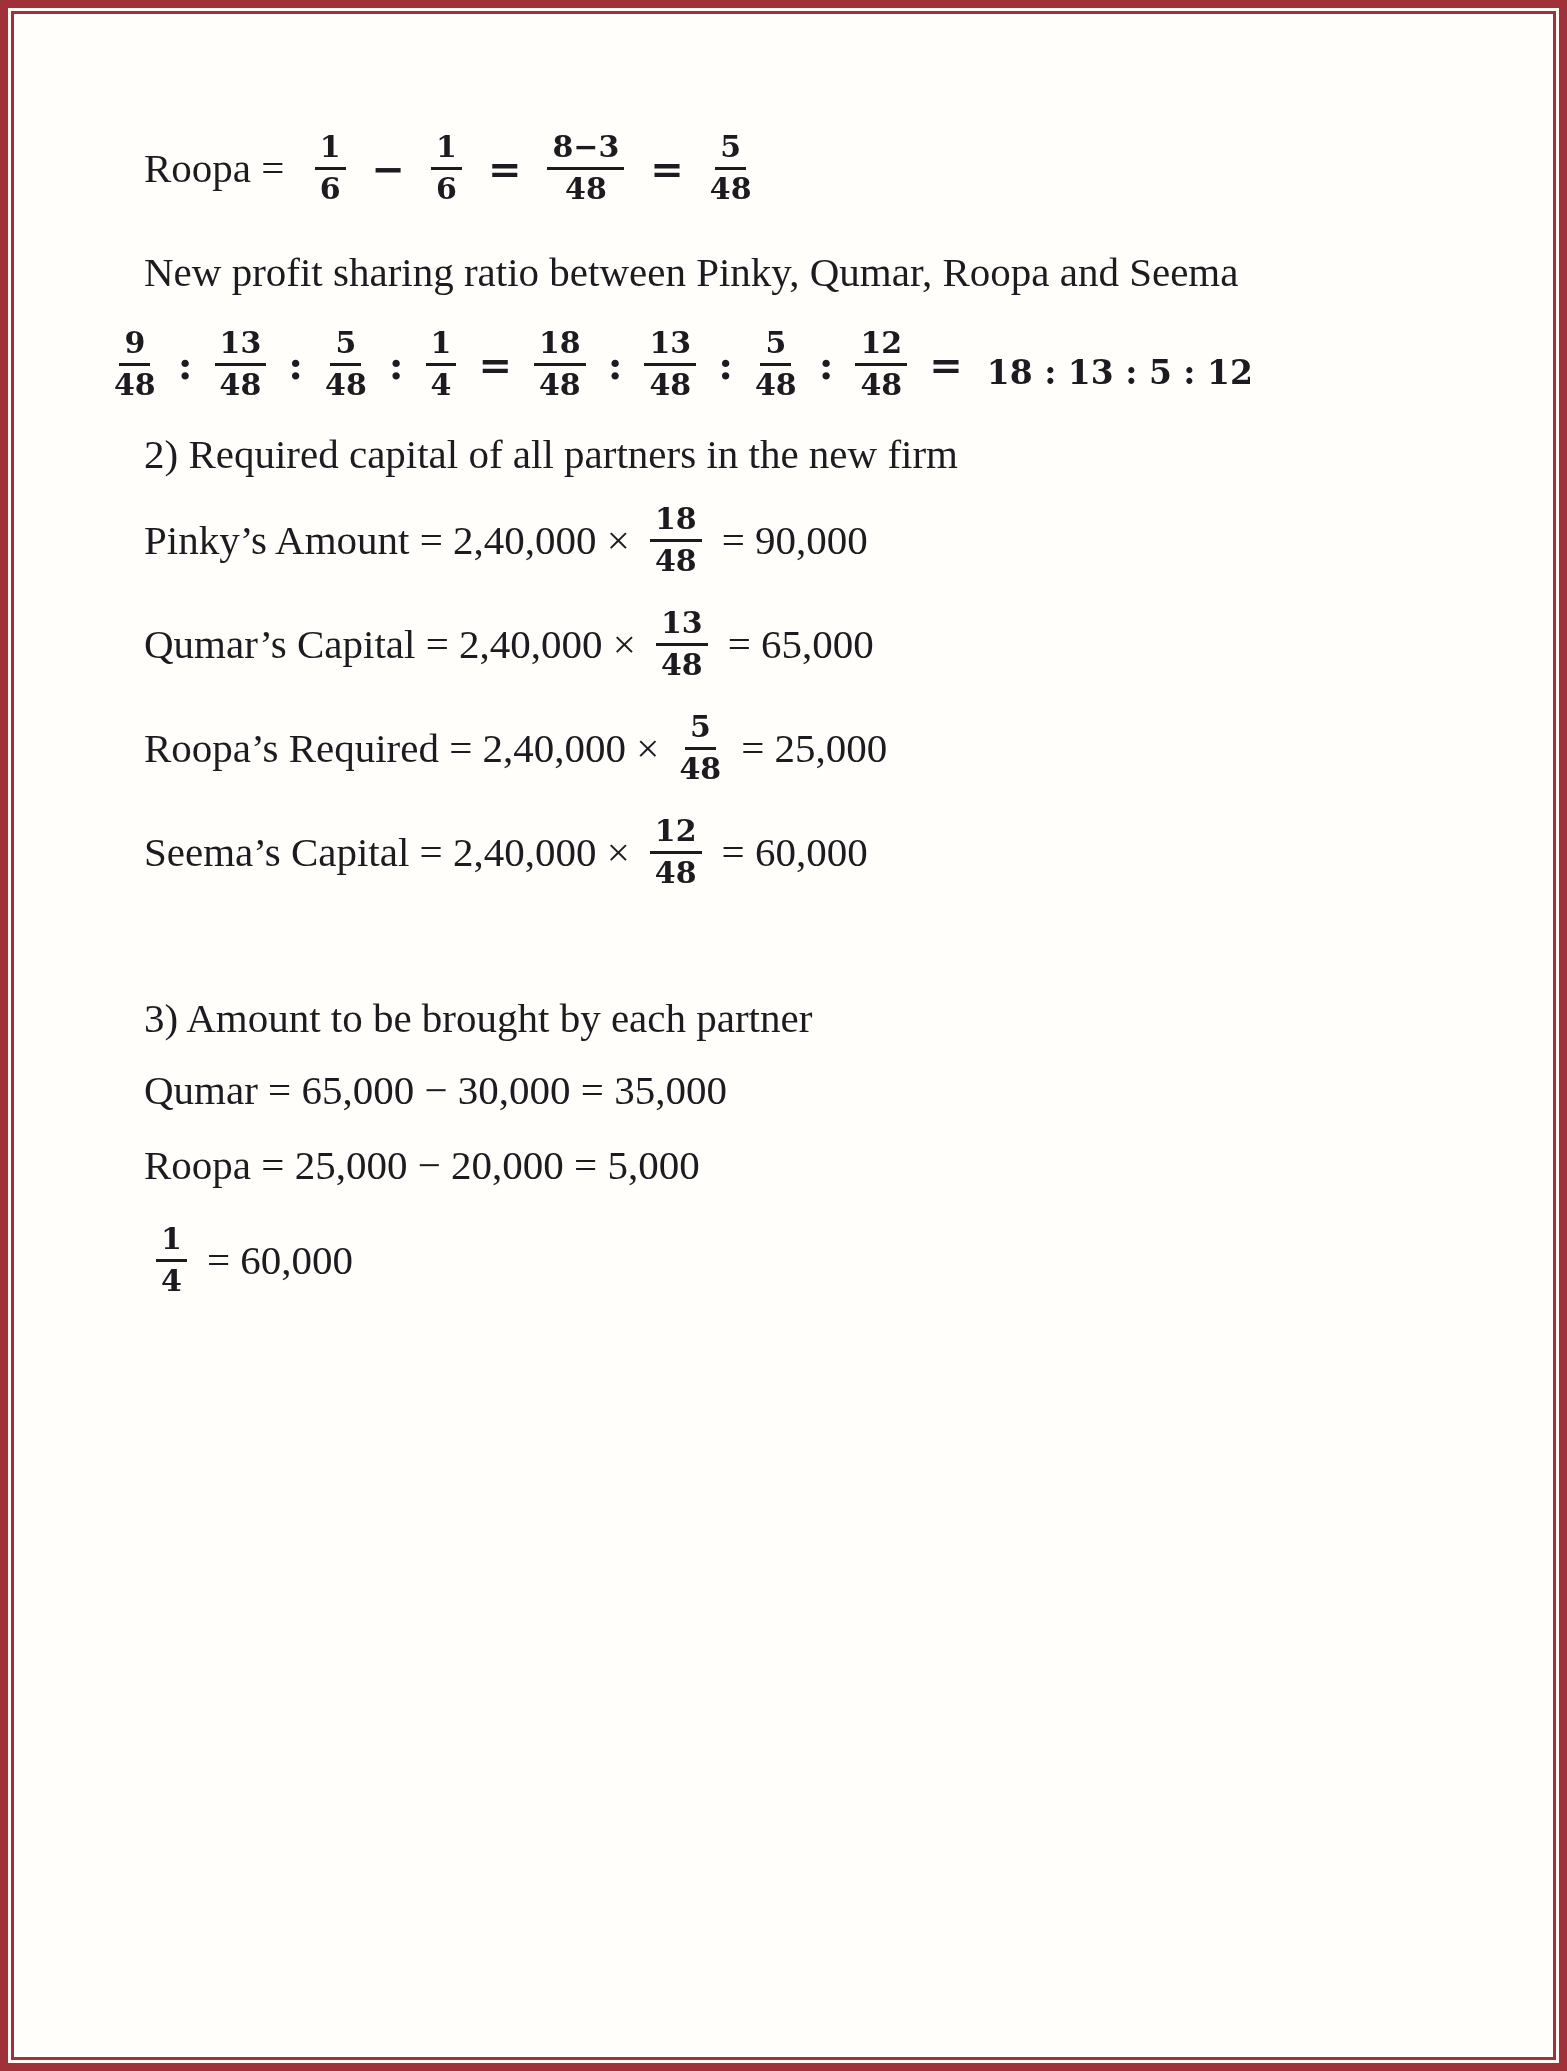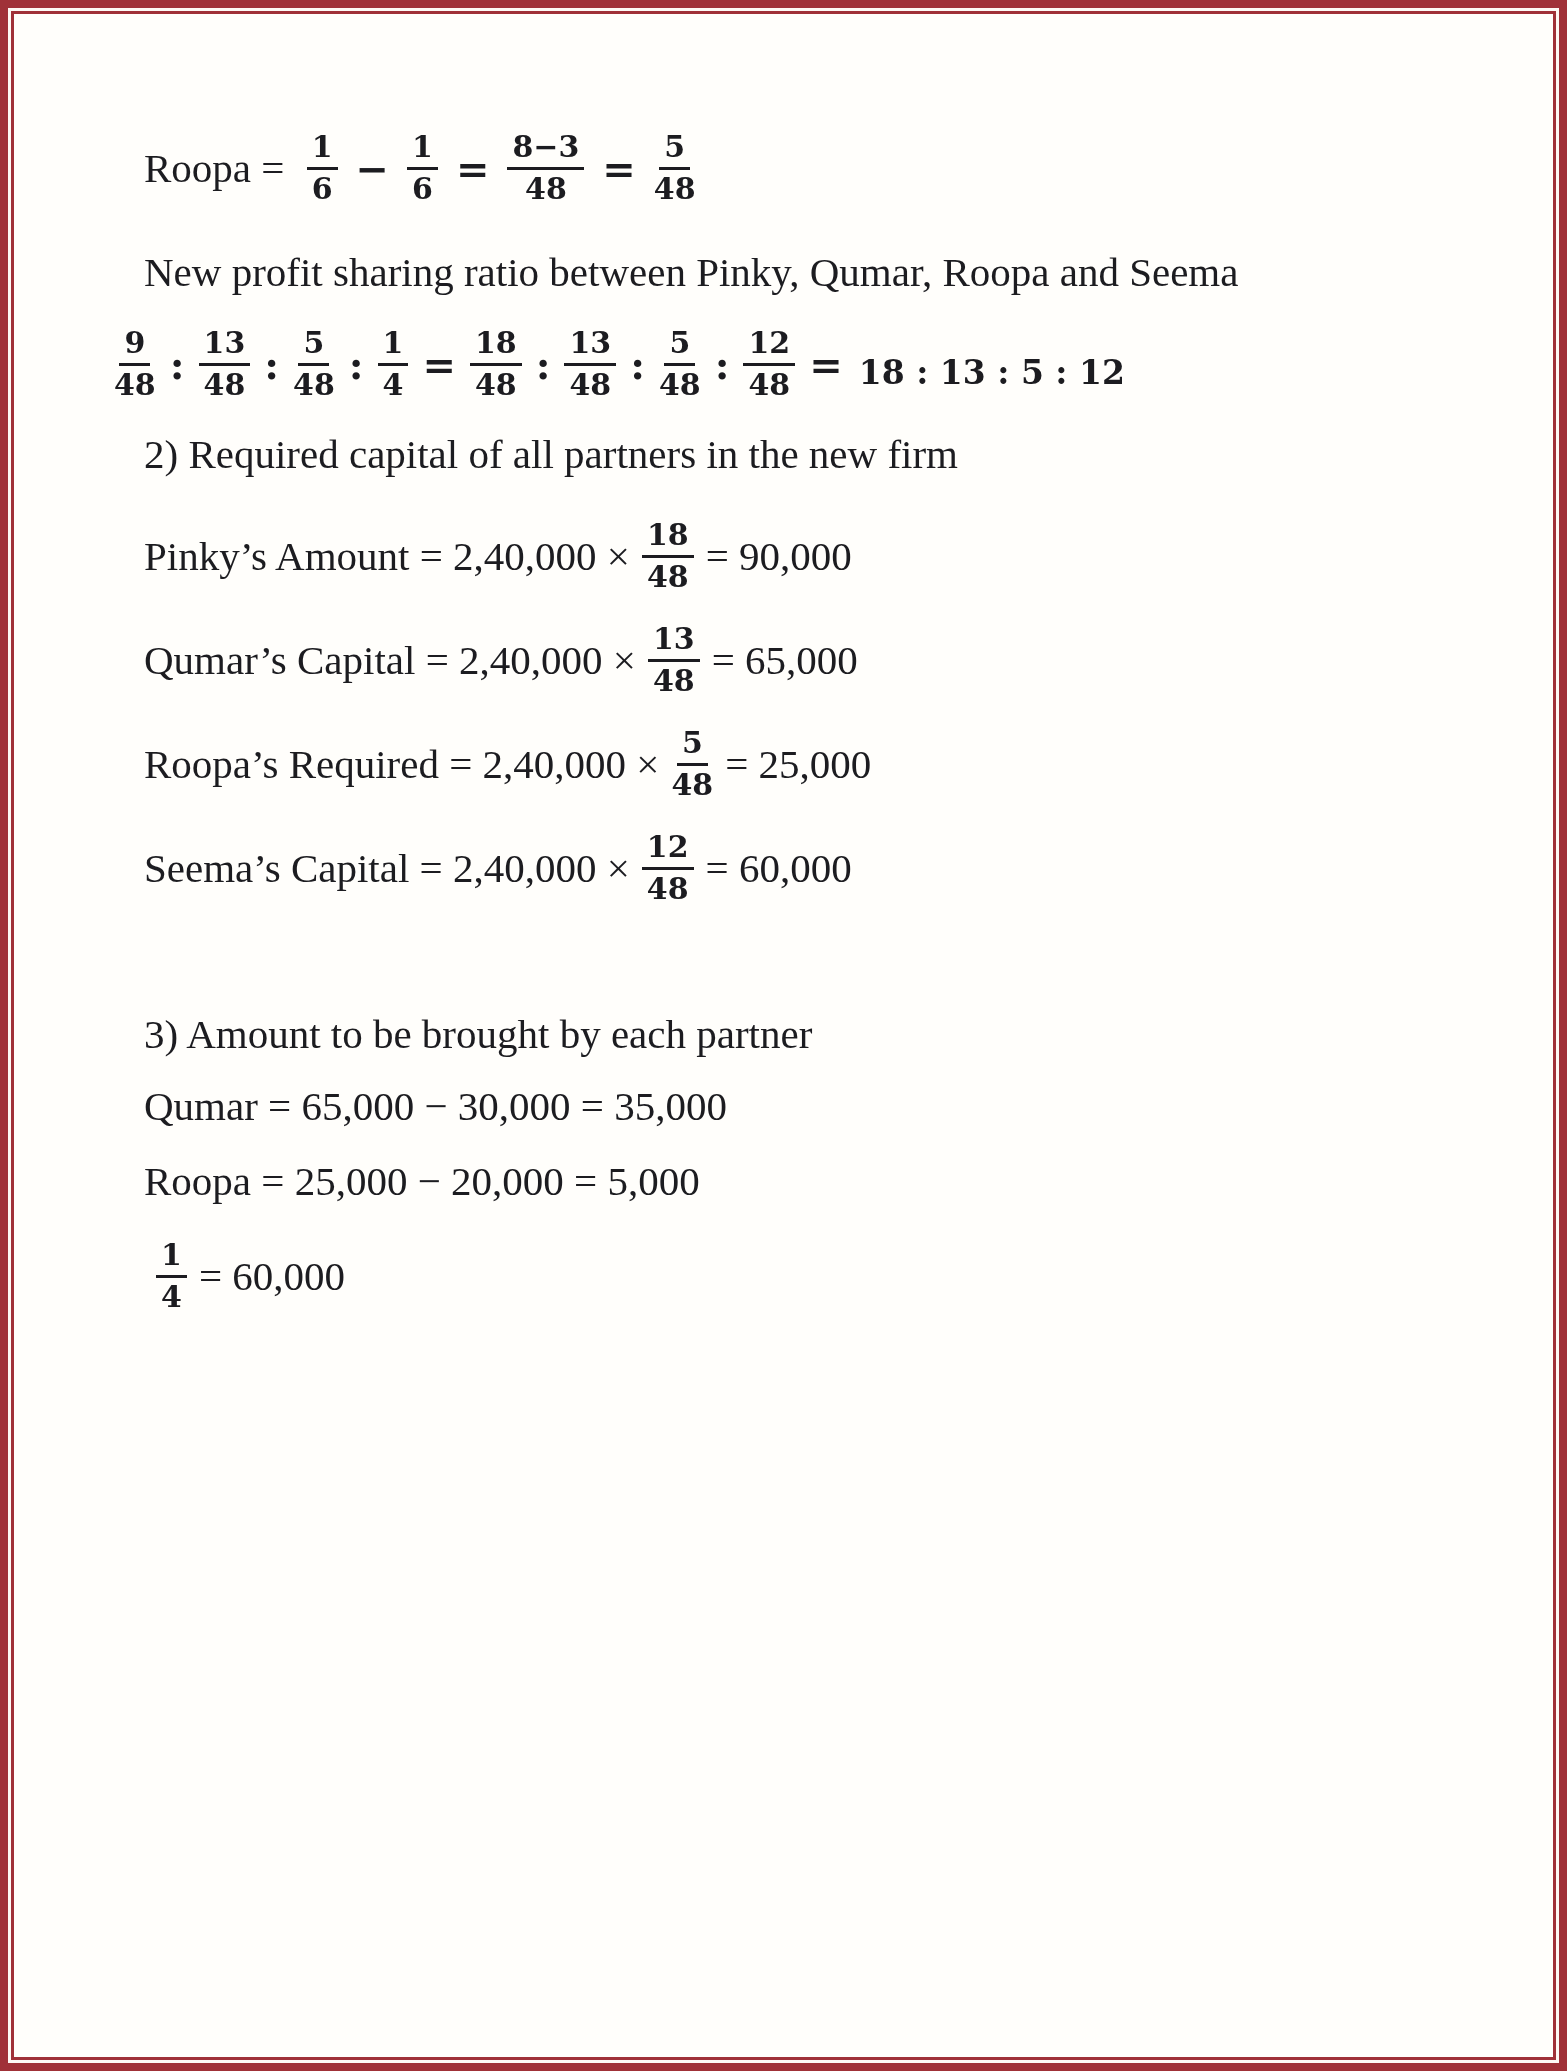--- a/index.html
+++ b/index.html
@@ -29,20 +29,21 @@
     position: absolute;
     top: 0; left: 0; right: 0;
     padding: 106px 70px 0 130px;
     color: #1c1c20;
   }
   .line {
     display: flex;
     align-items: center;
     font-size: 41px;
     color: #1c1c20;
+    gap: 8px;
   }
   .txt-line { min-height: 56px; }
   .frac-line { min-height: 96px; }
   .txt { white-space: pre; }
   
   .frac {
     display: inline-flex;
     flex-direction: column;
     align-items: center;
     font-family: "DejaVu Serif", serif;
@@ -71,21 +72,21 @@
     font-weight: bold;
     font-size: 33px;
     margin-left: 10px;
     white-space: pre;
     margin-top: 16px;
   }
   
   .m-roopa-share   { margin-bottom: 28px; }
   .m-ratio-heading { margin-bottom: 16px; }
   .m-ratio         { margin-bottom: 14px; }
-  .m-q2            { margin-bottom: 26px; align-items: center; }
+  .m-q2            { margin-bottom: 10px; align-items: center; }
   .m-capital       { margin-bottom: 8px; }
   .m-q3            { margin-top: 90px; margin-bottom: 16px; }
   .m-amount        { margin-bottom: 19px; }
 </style>
 </head>
 <body>
 
 <div class="sheet">
   <div class="sheet-gap">
     <div class="page">

